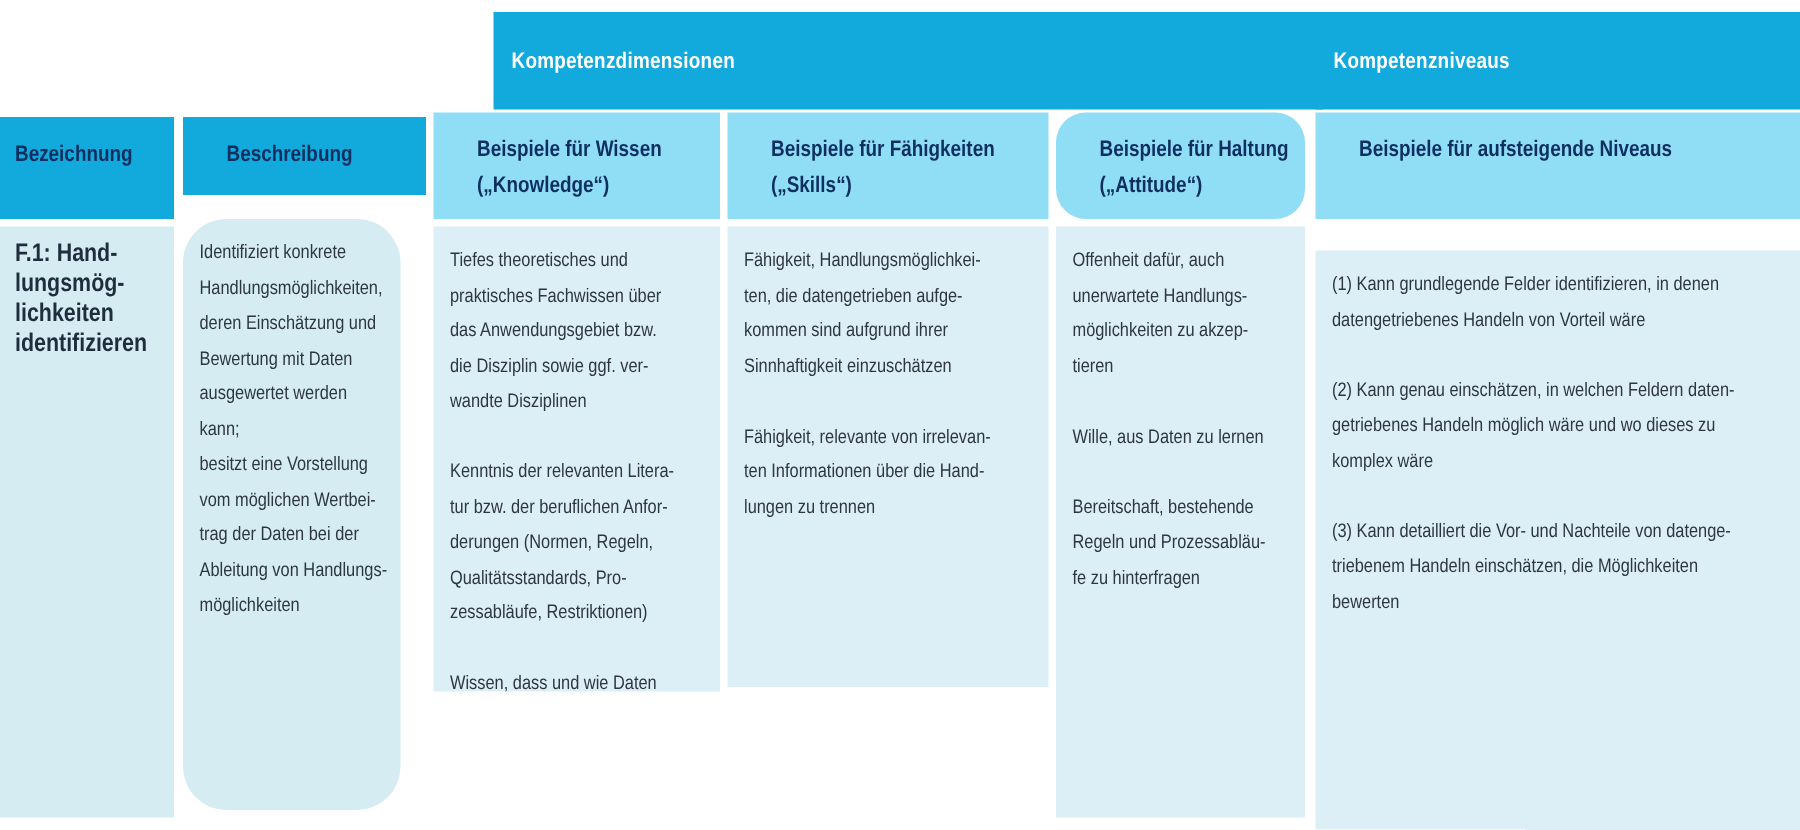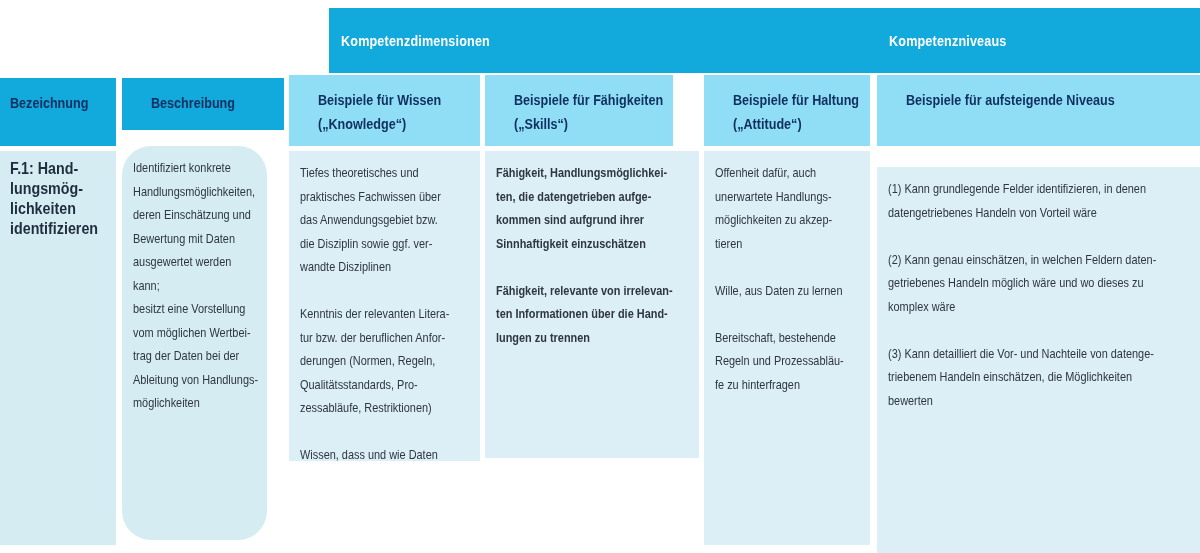--- a/index.html
+++ b/index.html
@@ -92,26 +92,26 @@
 
   <div class="cell colhead colhead-blue" style="left:122px; top:78px; width:162px; height:52px;">
     <span class="txt">Beschreibung</span>
   </div>
 
   <div class="cell colhead colhead-light" style="left:289px; top:75px; width:191px; height:71px;">
     <span class="txt">Beispiele für Wissen
 („Knowledge“)</span>
   </div>
 
-  <div class="cell colhead colhead-light" style="left:485px; top:75px; width:188px; height:71px;">
+  <div class="cell colhead colhead-light" style="left:485px; top:75px; width:214px; height:71px;">
     <span class="txt">Beispiele für Fähigkeiten
 („Skills“)</span>
   </div>
 
-  <div class="cell colhead colhead-light" style="left:704px; top:75px; width:166px; height:71px;">
+  <div class="cell colhead colhead-light" style="left:704px; top:75px; width:166px; height:71px;border-radius:20px;">
     <span class="txt">Beispiele für Haltung
 („Attitude“)</span>
   </div>
 
   <div class="cell colhead colhead-light" style="left:877px; top:75px; width:323px; height:71px;">
     <span class="txt">Beispiele für aufsteigende Niveaus</span>
   </div>
 
   <div class="cell body-title" style="left:0; top:151px; width:116px; height:394px;">
     <span class="txt">F.1: Hand-
@@ -145,21 +145,21 @@
 derungen (Normen, Regeln,
 Qualitätsstandards, Pro-
 zessabläufe, Restriktionen)
 
 Wissen, dass und wie Daten
 und deren Analyse in der
 eigenen Disziplin zur Entschei-
 dungsfindung dienen können</span>
   </div>
 
-  <div class="cell body-cell body-right" style="left:485px; top:151px; width:214px; height:307px;font-weight:bold;">
+  <div class="cell body-cell body-right" style="left:485px; top:151px; width:214px; height:307px;">
     <span class="txt">Fähigkeit, Handlungsmöglichkei-
 ten, die datengetrieben aufge-
 kommen sind aufgrund ihrer
 Sinnhaftigkeit einzuschätzen
 
 Fähigkeit, relevante von irrelevan-
 ten Informationen über die Hand-
 lungen zu trennen</span>
   </div>
 

